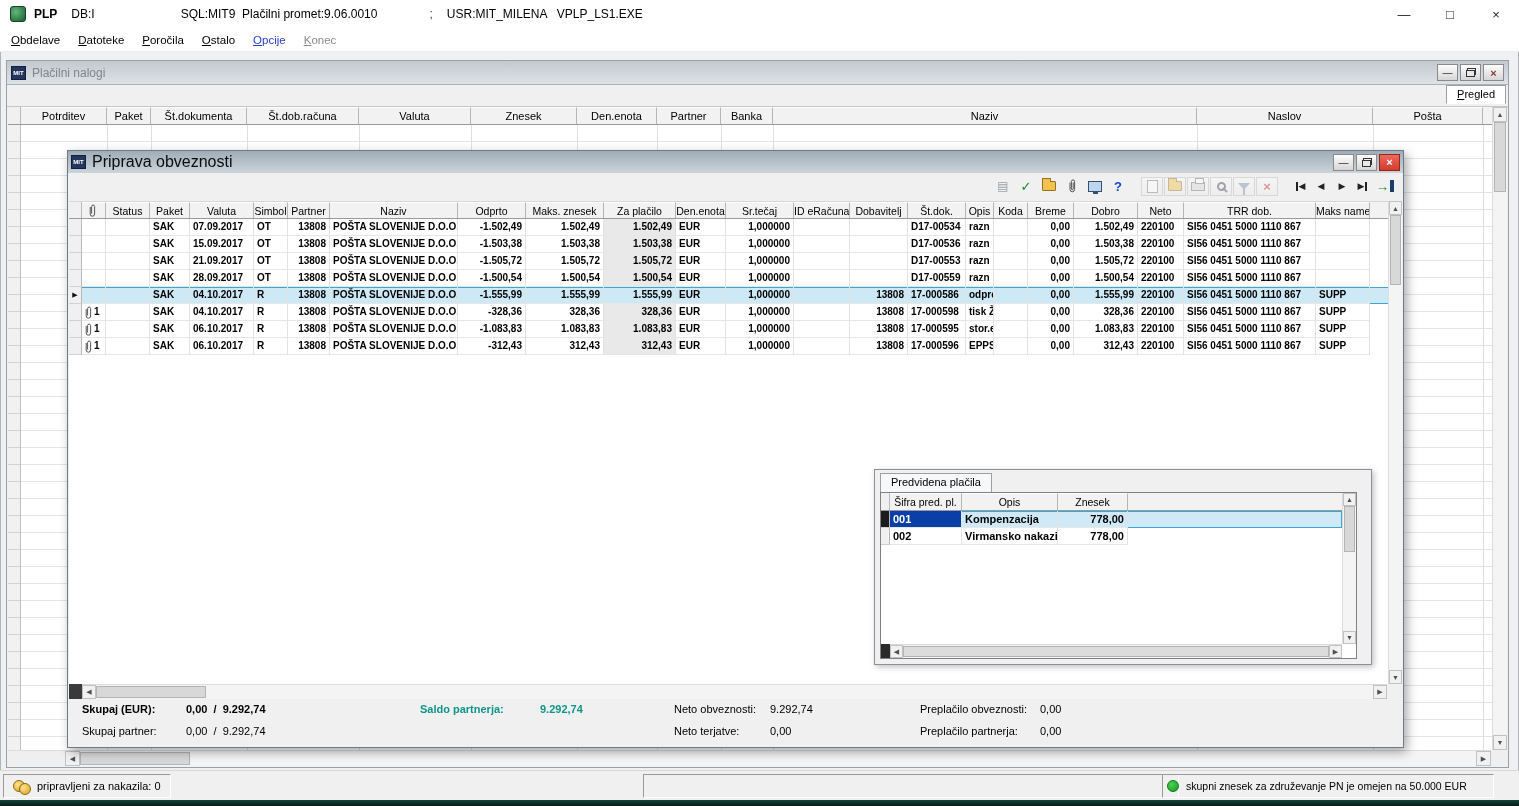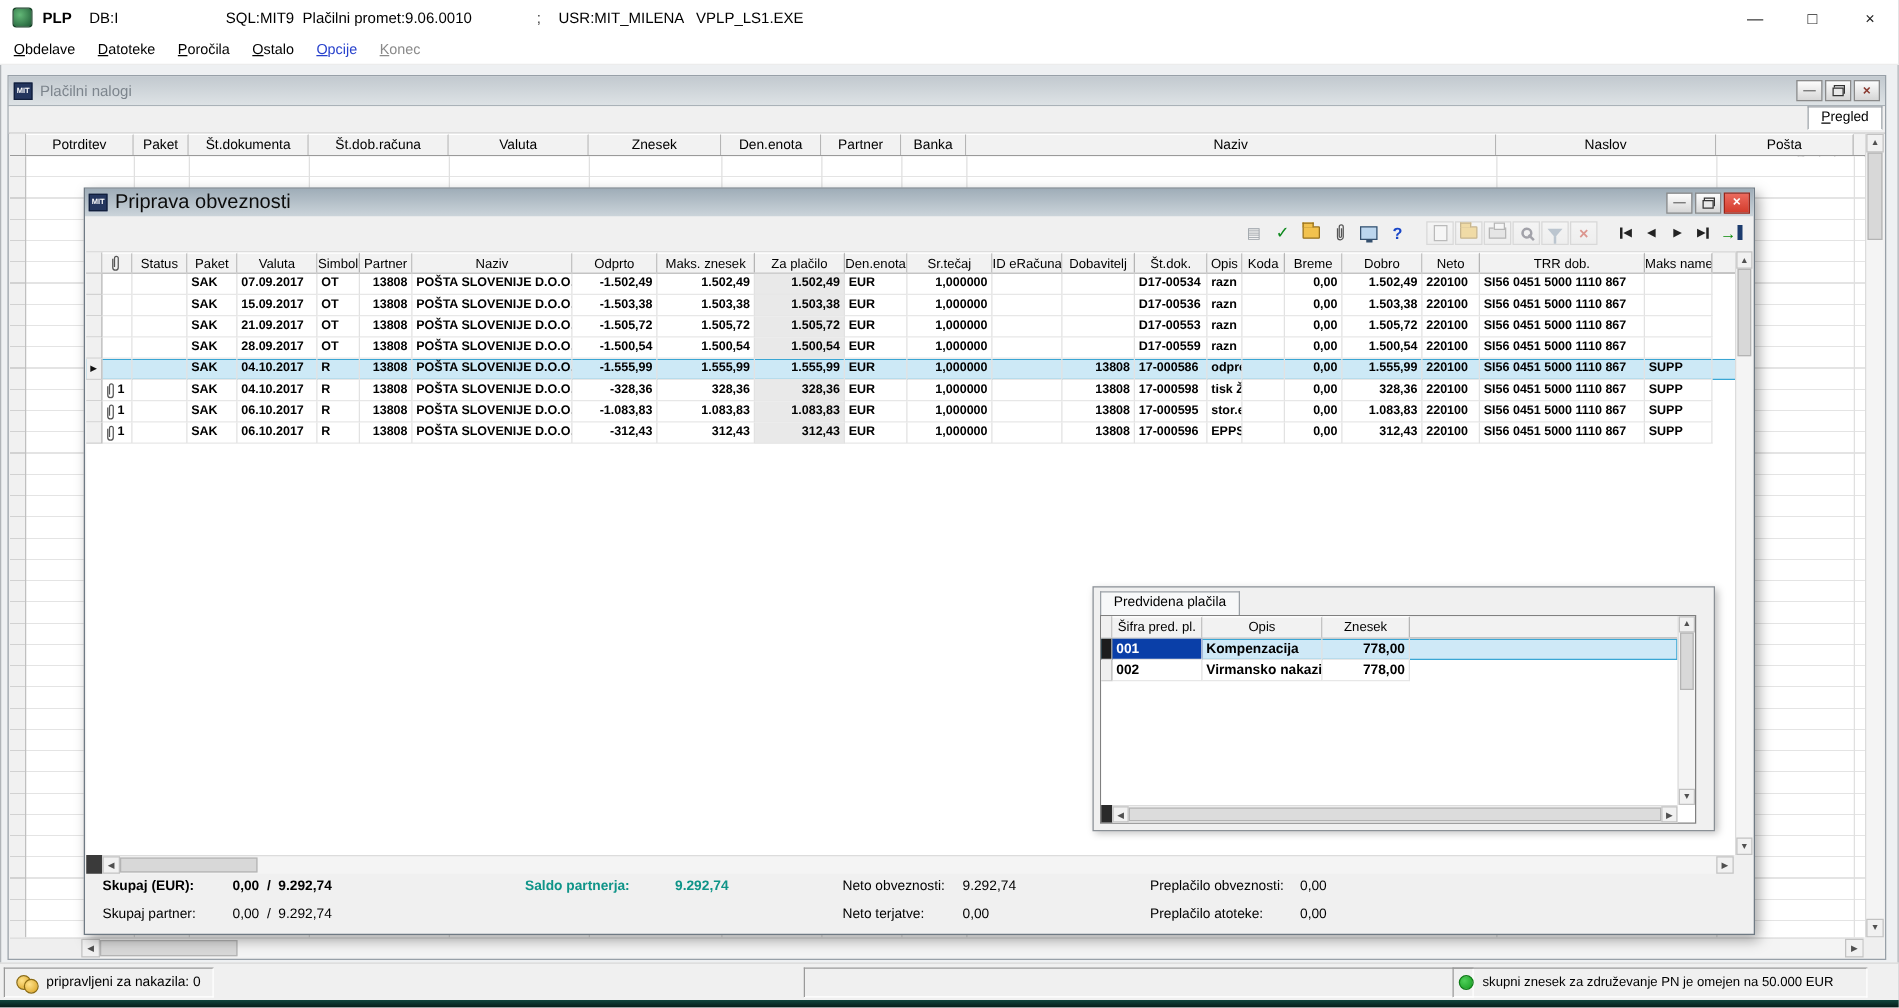--- a/index.html
+++ b/index.html
@@ -677,21 +677,21 @@
     <span class="f-label f-teal" style="left:352px;top:552px">Saldo partnerja:</span>
     <span class="f-label f-teal" style="left:472px;top:552px">9.292,74</span>
     <span class="f-label" style="left:606px;top:552px">Neto obveznosti:</span>
     <span class="f-label" style="left:702px;top:552px">9.292,74</span>
     <span class="f-label" style="left:852px;top:552px">Preplačilo obveznosti:</span>
     <span class="f-label" style="left:972px;top:552px">0,00</span>
     <span class="f-label" style="left:14px;top:574px">Skupaj partner:</span>
     <span class="f-label" style="left:118px;top:574px">0,00  /  9.292,74</span>
     <span class="f-label" style="left:606px;top:574px">Neto terjatve:</span>
     <span class="f-label" style="left:702px;top:574px">0,00</span>
-    <span class="f-label" style="left:852px;top:574px">Preplačilo atoteke:</span>
+    <span class="f-label" style="left:852px;top:574px">Preplačilo partnerja:</span>
     <span class="f-label" style="left:972px;top:574px">0,00</span>
   </div>
 
   <div id="statusbar">
     <div class="spanel" style="left:3px;width:168px">
       <i class="ic-coins"></i>
       <span>pripravljeni za nakazila: 0</span>
     </div>
     <div class="spanel" style="left:643px;width:536px"></div>
     <div class="spanel" style="left:1162px;width:332px">

